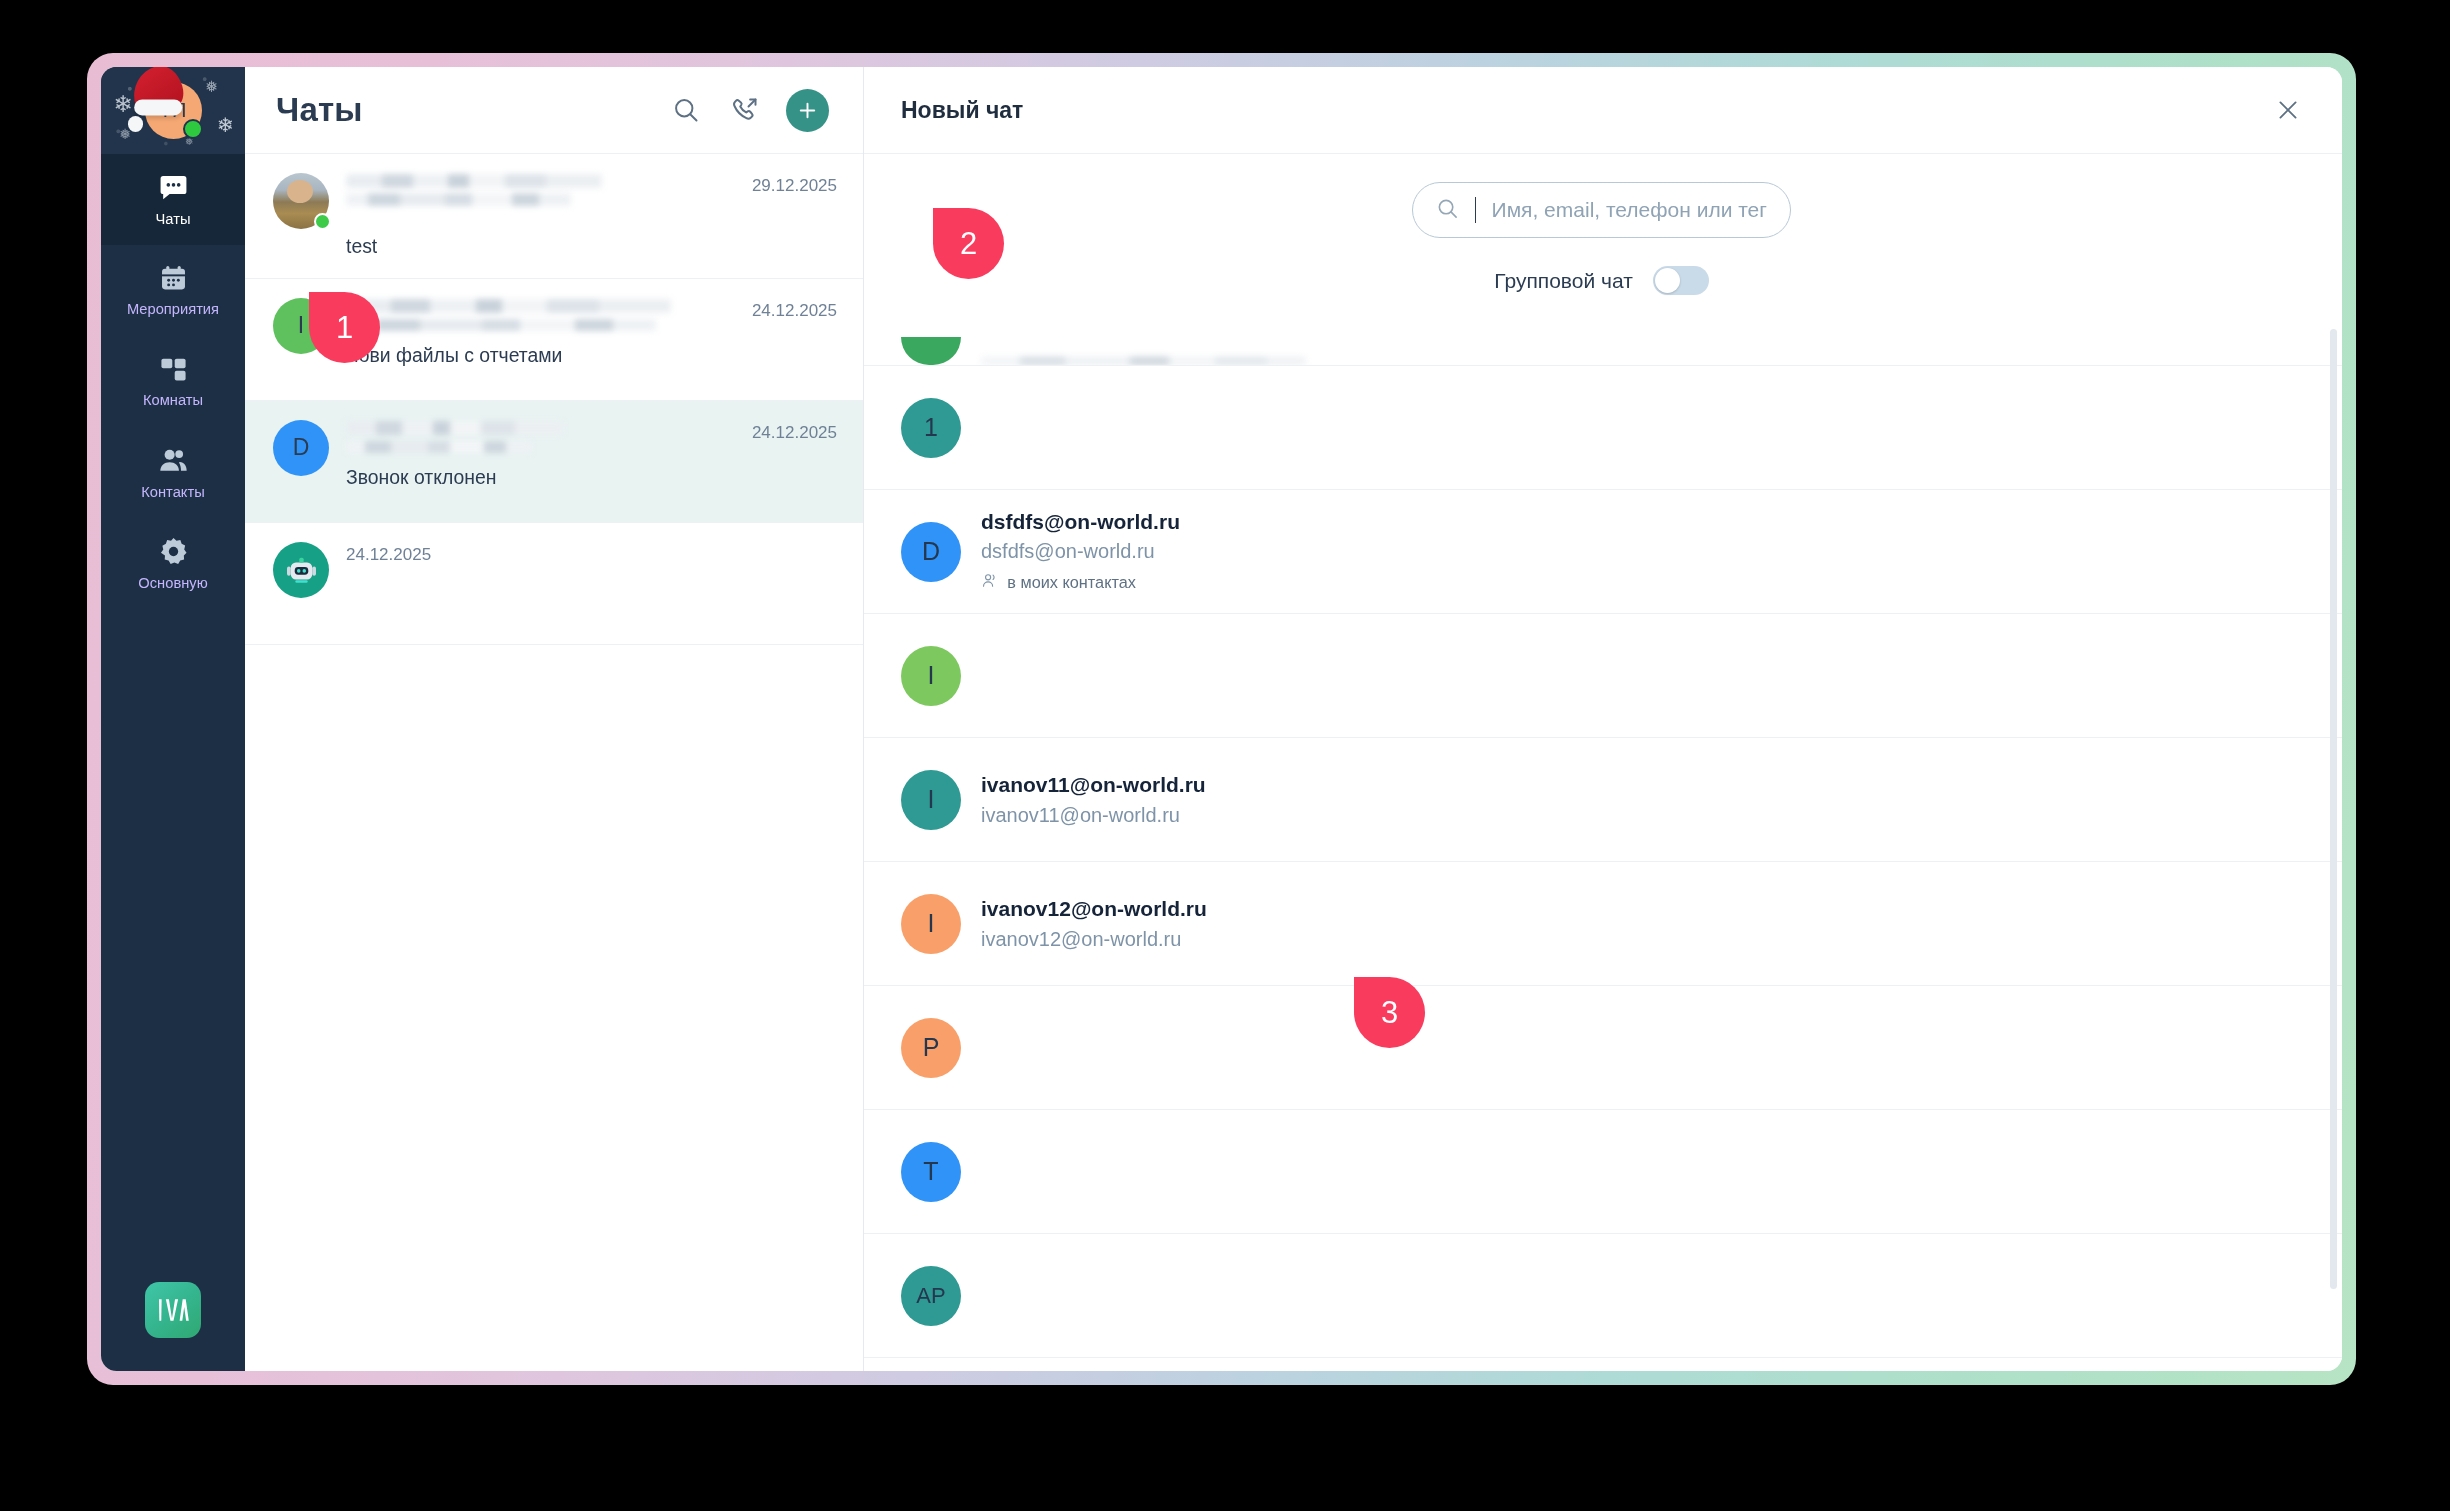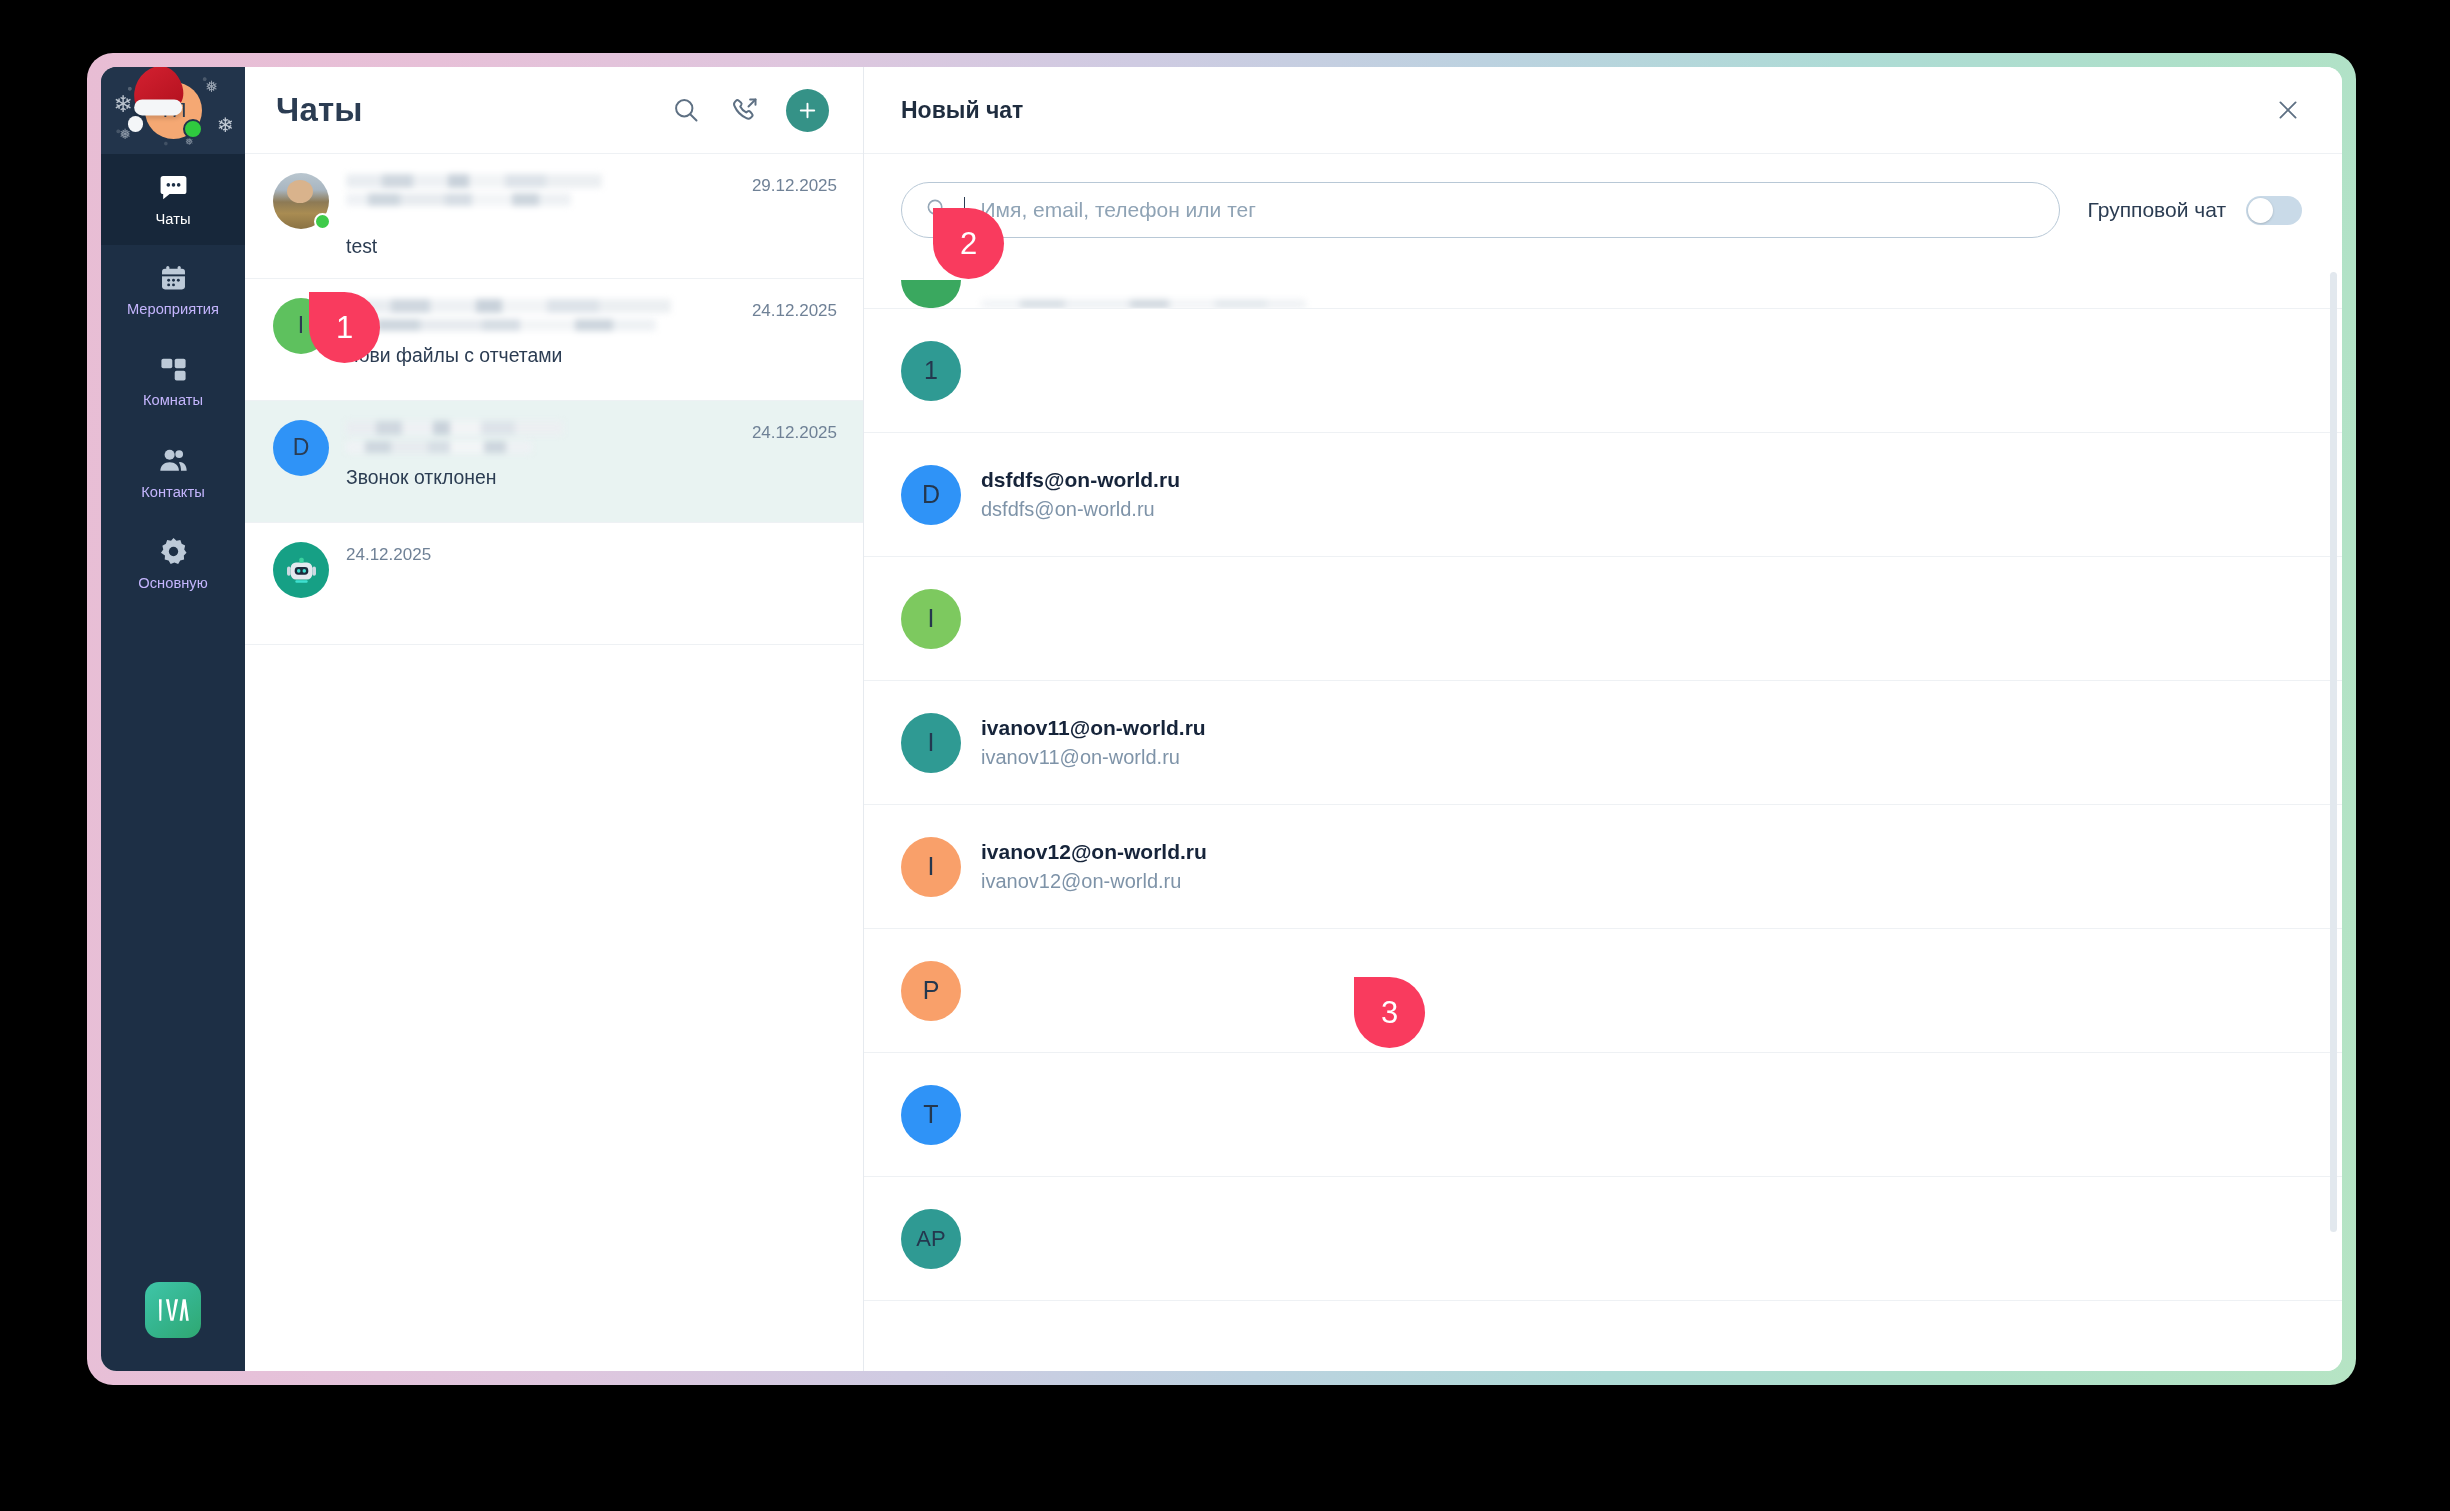--- a/index.html
+++ b/index.html
@@ -181,20 +181,21 @@
     display: flex; align-items: center;
     padding: 0 36px 0 37px;
     border-bottom: 0.8px solid #eef1f4;
   }
   #new-chat-title { font-size: 23px; color: #1f2d3f; font-weight: 700; text-align: center; }
   #new-chat-close { margin-left: auto; cursor: pointer; color: #5e7083; width:37px;height:37px;display:flex;align-items:center;justify-content:center;}
 
   #search-bar-row {
     display: flex; align-items: center; gap: 28px;
     padding: 28px 40px 26px 37px;
+    flex-direction: column;
   }
   #search-input-wrap {
     flex: 1 1 auto; height: 56px;
     border: 1.5px solid #b8c8d6; border-radius: 28px;
     display: flex; align-items: center; gap: 15.5px;
     padding: 0 23px;
     background: #fff;
   }
   #search-input-wrap .mag { color: #95a7b7; }
   #search-caret { width: 1.5px; height: 26px; background: #2b3c52; }
@@ -488,20 +489,30 @@
           </div>
         </div>
 
         <div class="contact-row">
           <div class="contact-avatar" style="background:#2f93f7">
             <span>D</span>
           </div>
           <div class="contact-info">
             <div class="contact-title">dsfdfs@on-world.ru</div>
             <div class="contact-sub">dsfdfs@on-world.ru</div>
+            <div class="contact-badge">
+              <span>
+                <svg width="17" height="17" viewBox="0 0 24 24" fill="none" stroke="#7e93a8" stroke-width="1.6">
+                  <circle cx="10" cy="7.5" r="3.6"></circle>
+                  <path d="M3.6 20c0-3.6 2.9-6 6.4-6s6.4 2.4 6.4 6" stroke-linecap="round"></path>
+                  <path d="M17 4.4a4 4 0 0 1 0 6.2" stroke-linecap="round"></path>
+                </svg>
+              </span>
+              <span>в моих контактах</span>
+            </div>
           </div>
         </div>
 
         <div class="contact-row">
           <div class="contact-avatar" style="background:#7dc95f">
             <span>I</span>
           </div>
           <div class="contact-info">
             <span class="bl-name bl-wide"></span>
             <span class="bl-sub" style="width:232px"></span>

